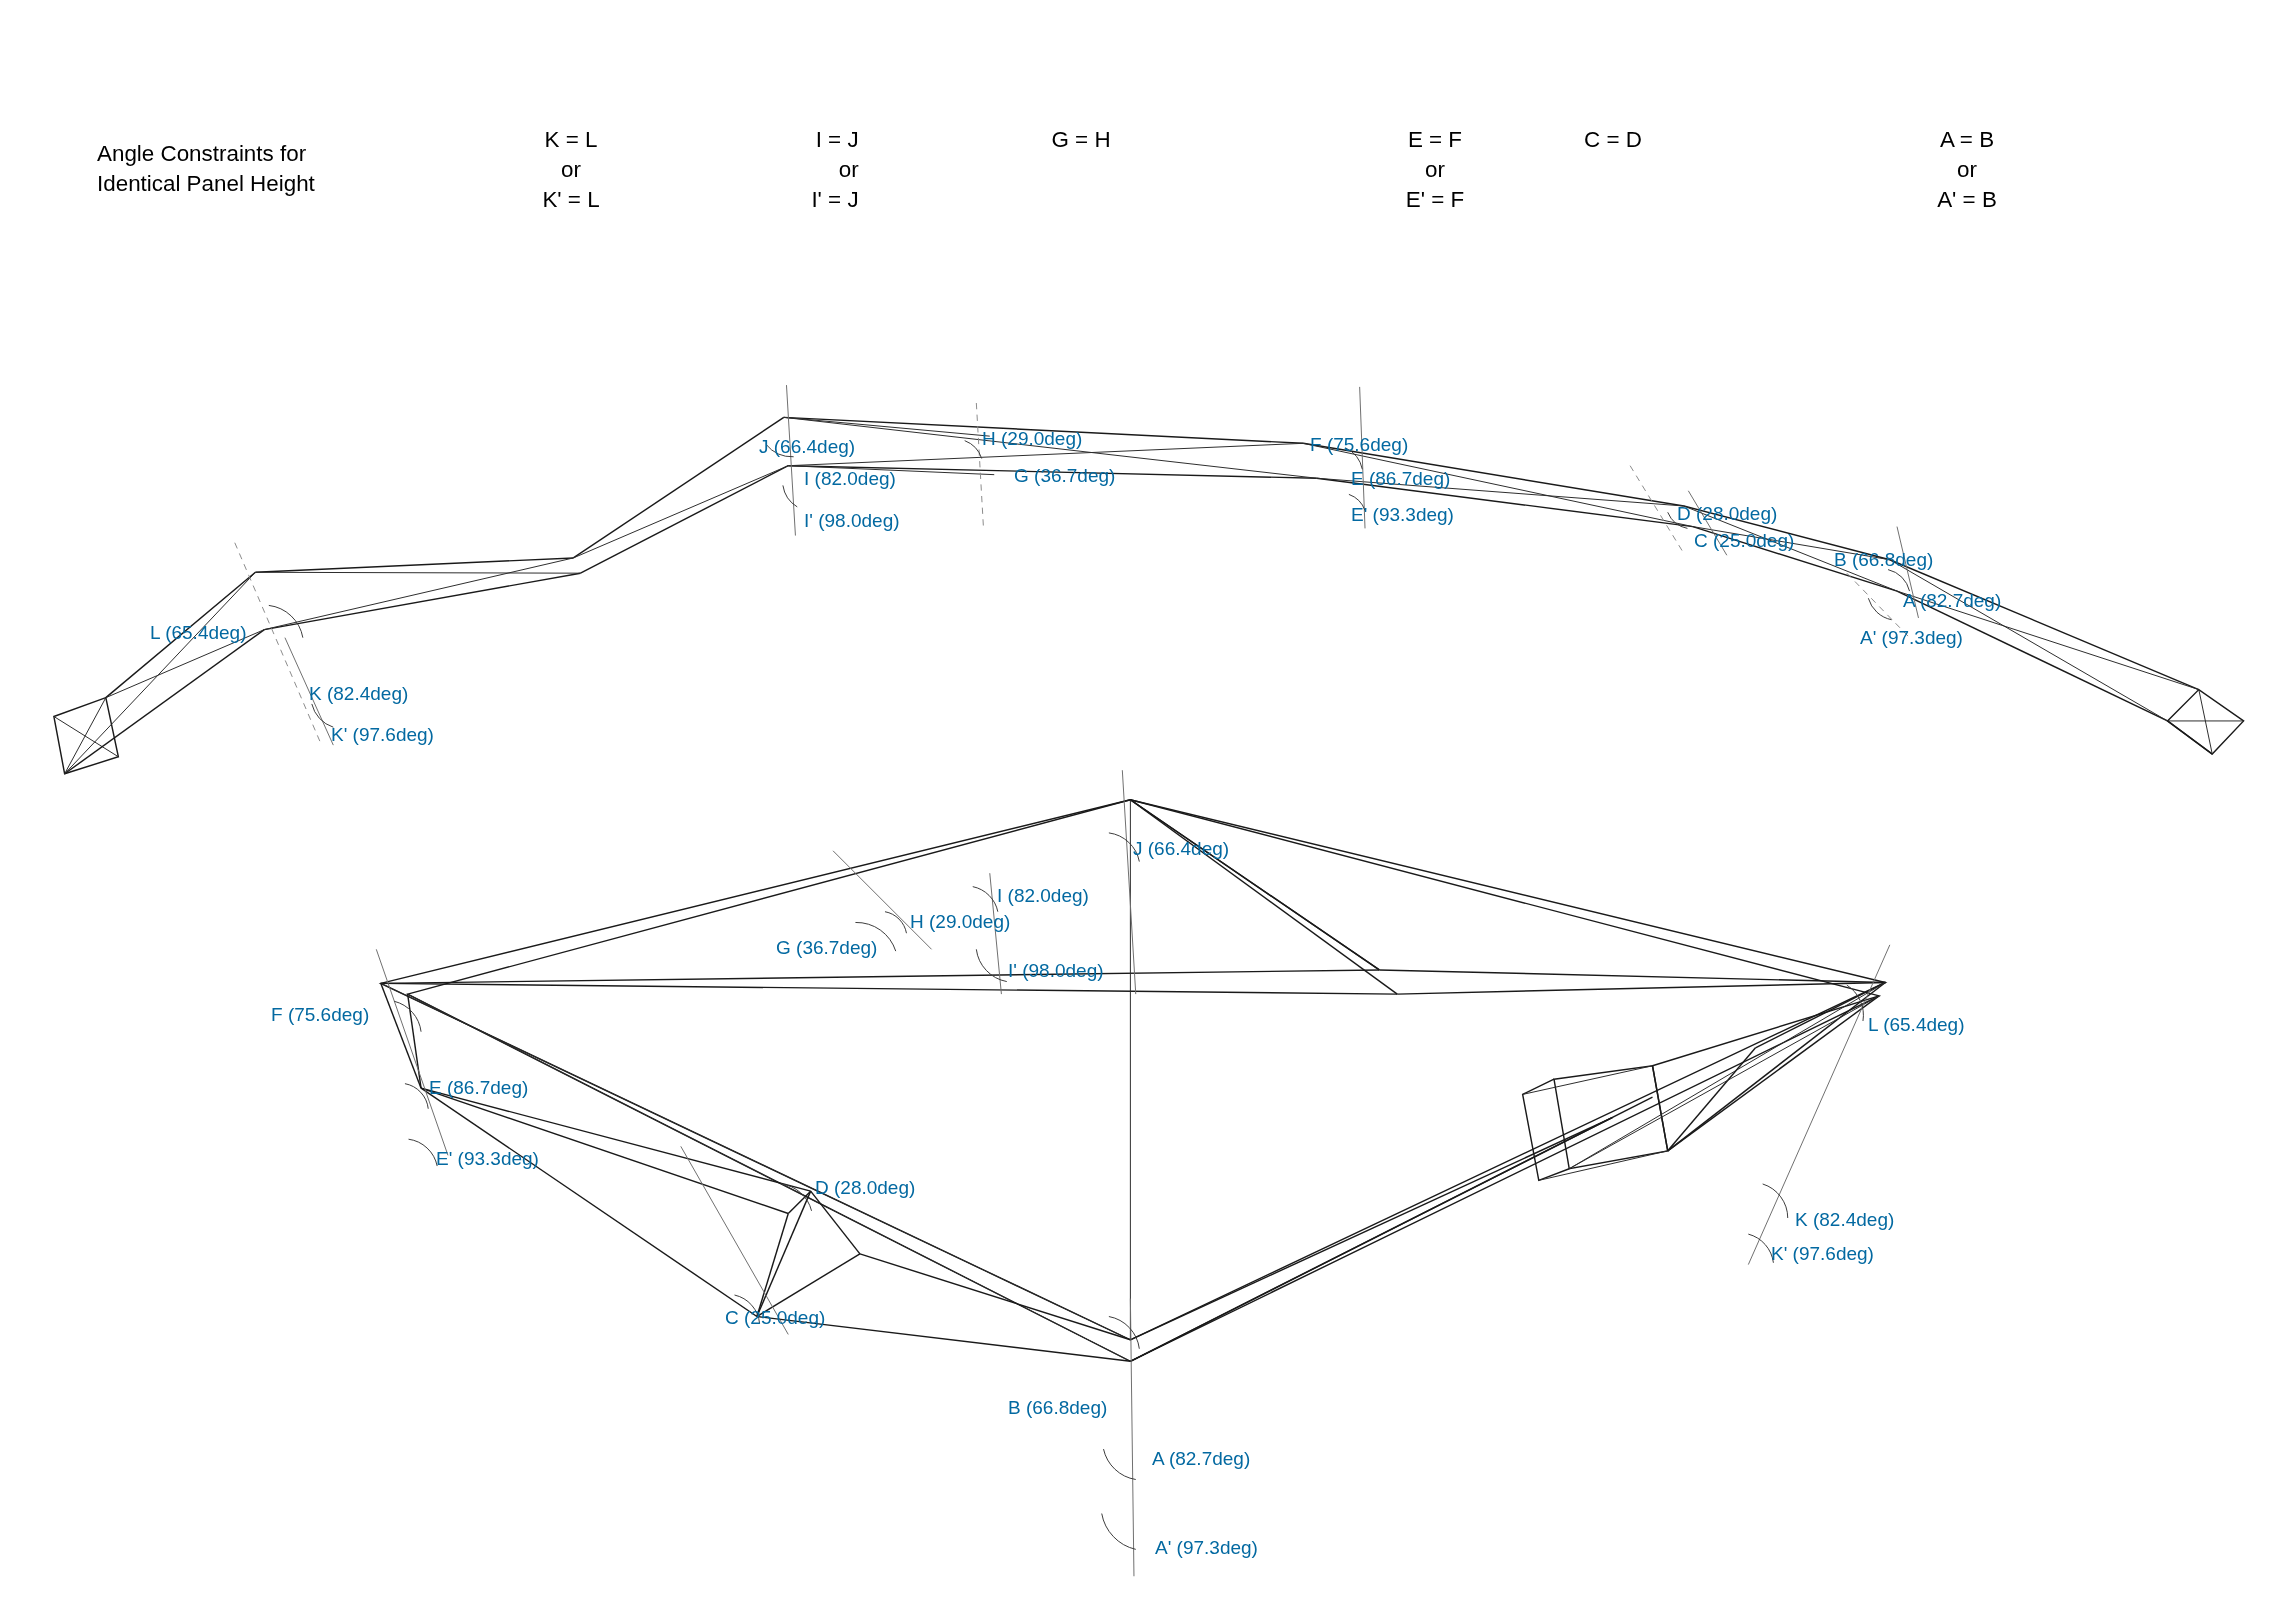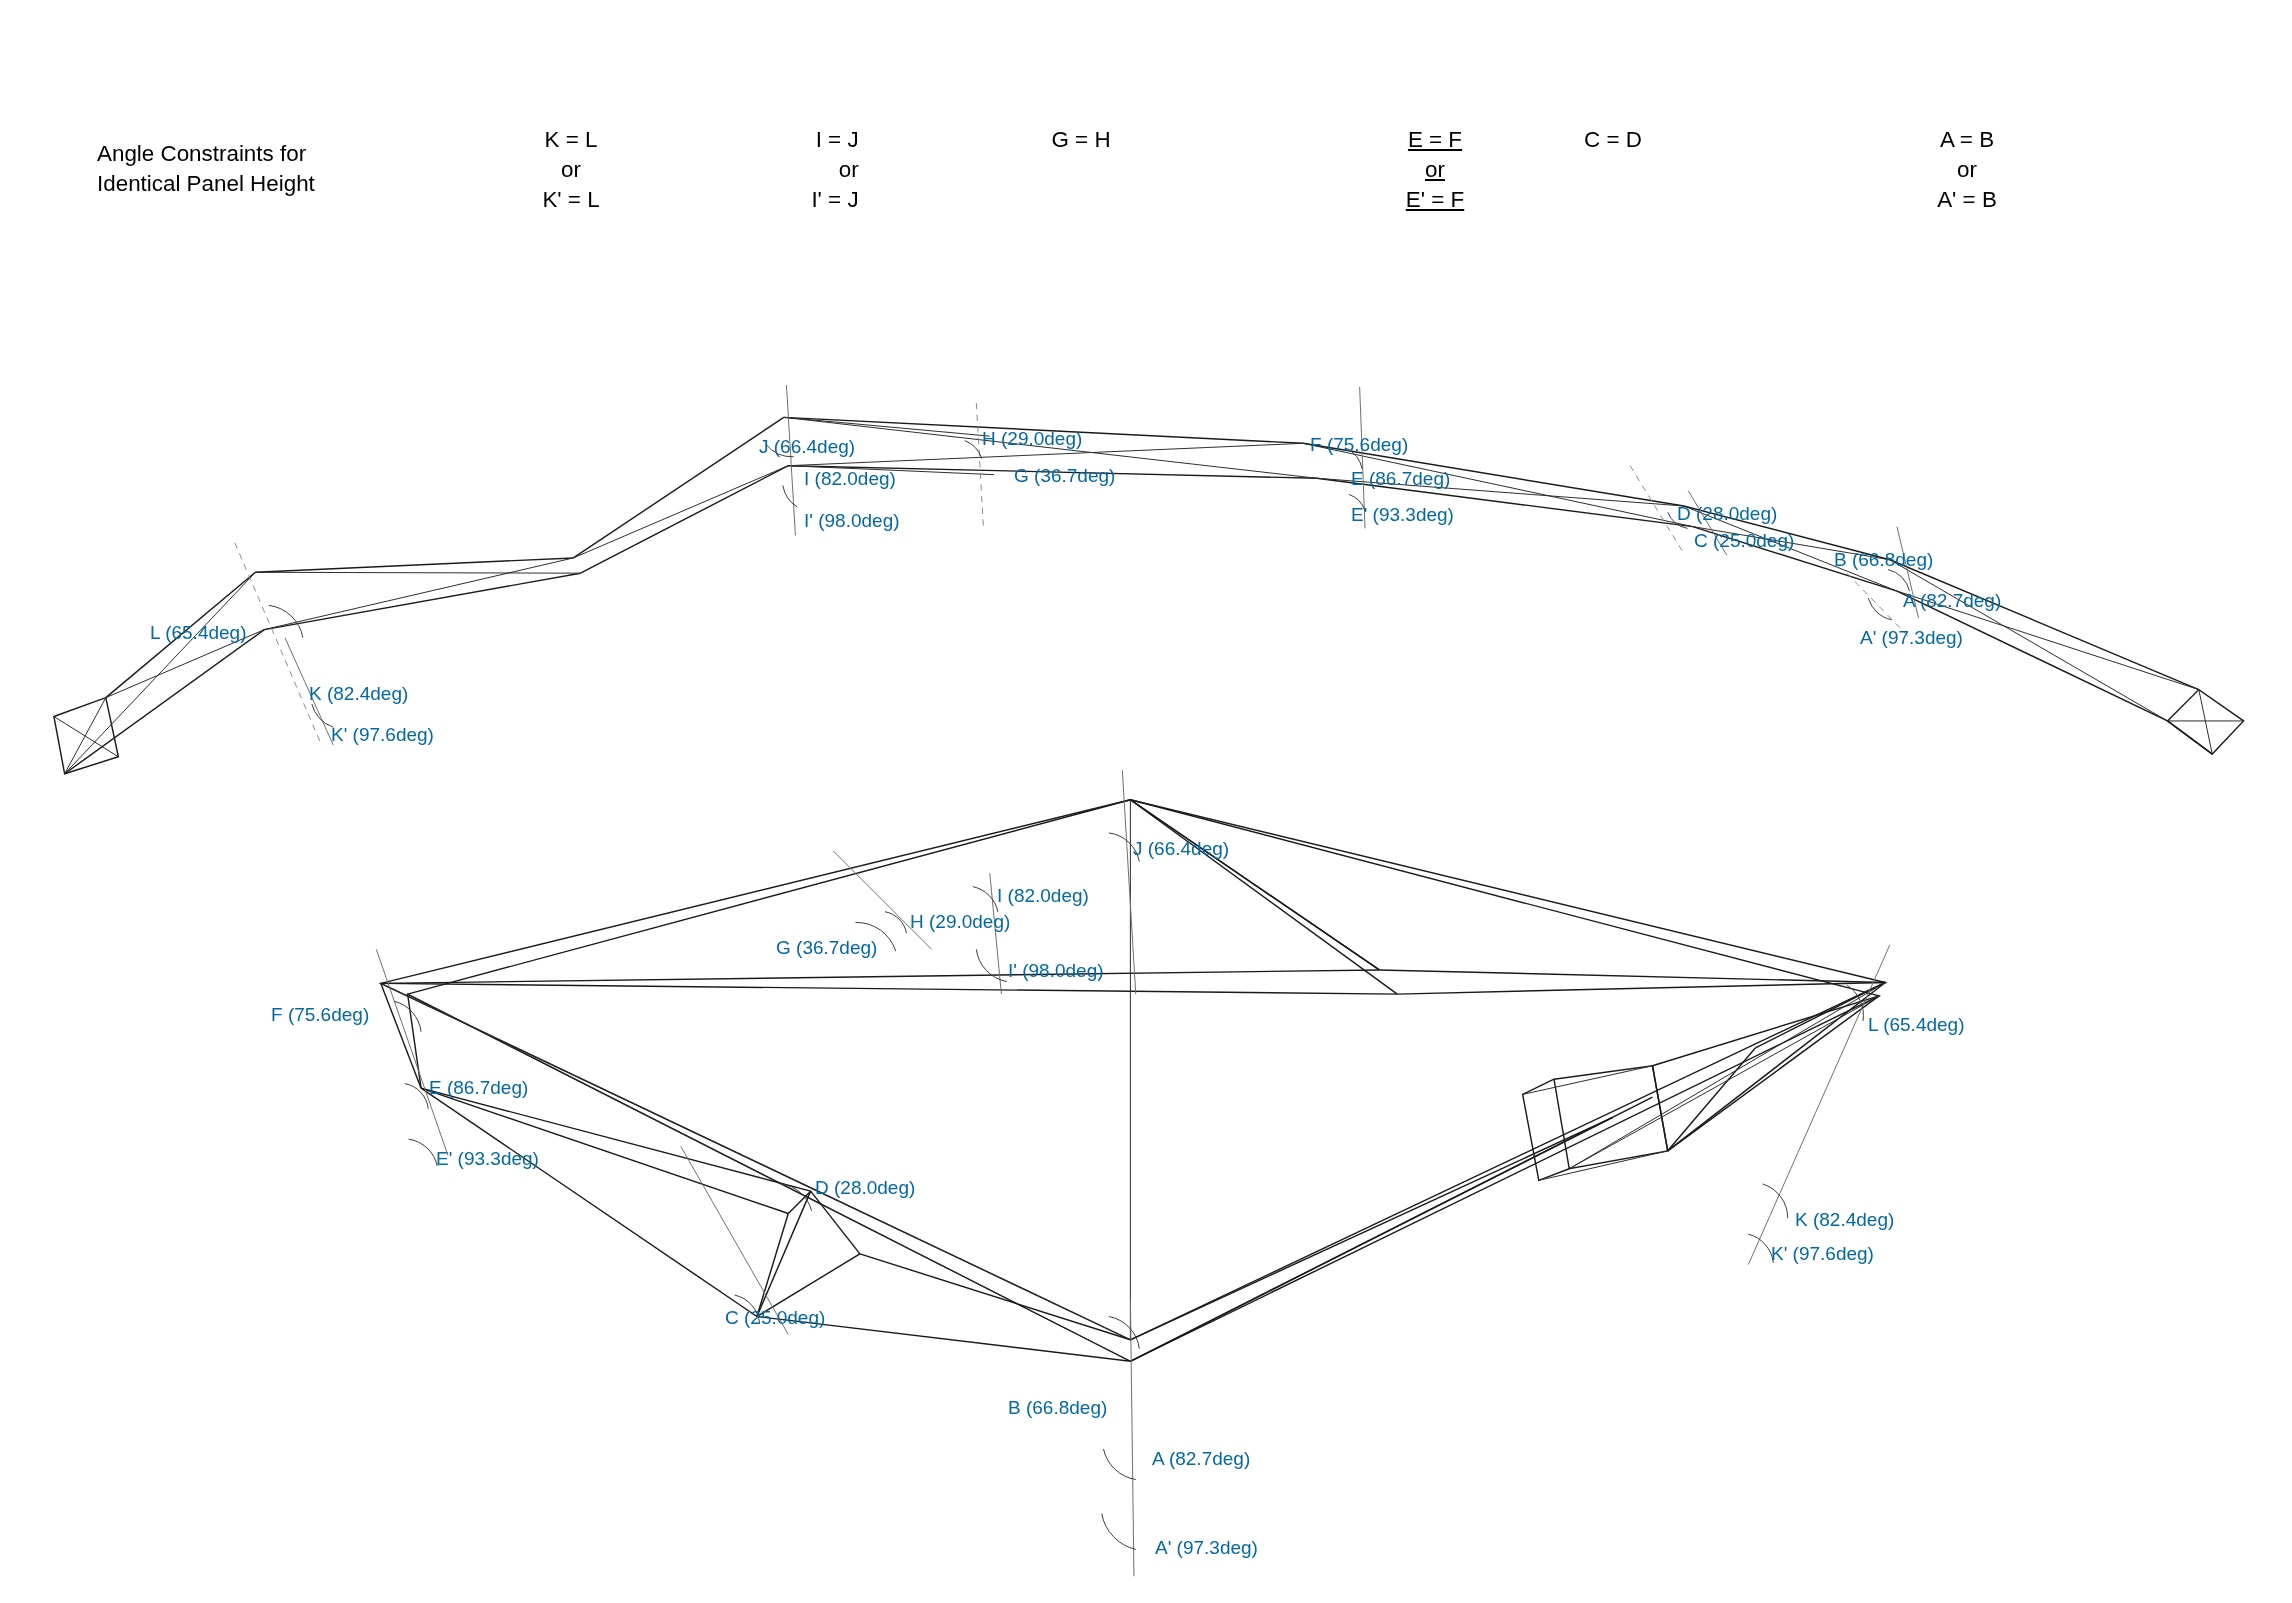--- a/index.html
+++ b/index.html
@@ -103,21 +103,21 @@
           <span class="ln">K' = L</span>
         </div>
         <div class="ch-col" style="left: 813px; text-align: right;">
           <span class="ln">I = J</span>
           <span class="ln">or</span>
           <span class="ln">I' = J</span>
         </div>
         <div class="ch-col" style="left: 1059px;">
           <span class="ln">G = H</span>
         </div>
-        <div class="ch-col" style="left: 1413px; text-decoration: underline;">
+        <div class="ch-col" style="left: 1413px;">
           <span class="ln">E = F</span>
           <span class="ln">or</span>
           <span class="ln">E' = F</span>
         </div>
         <div class="ch-col" style="left: 1591px;">
           <span class="ln">C = D</span>
         </div>
         <div class="ch-col" style="left: 1945px;">
           <span class="ln">A = B</span>
           <span class="ln">or</span>

